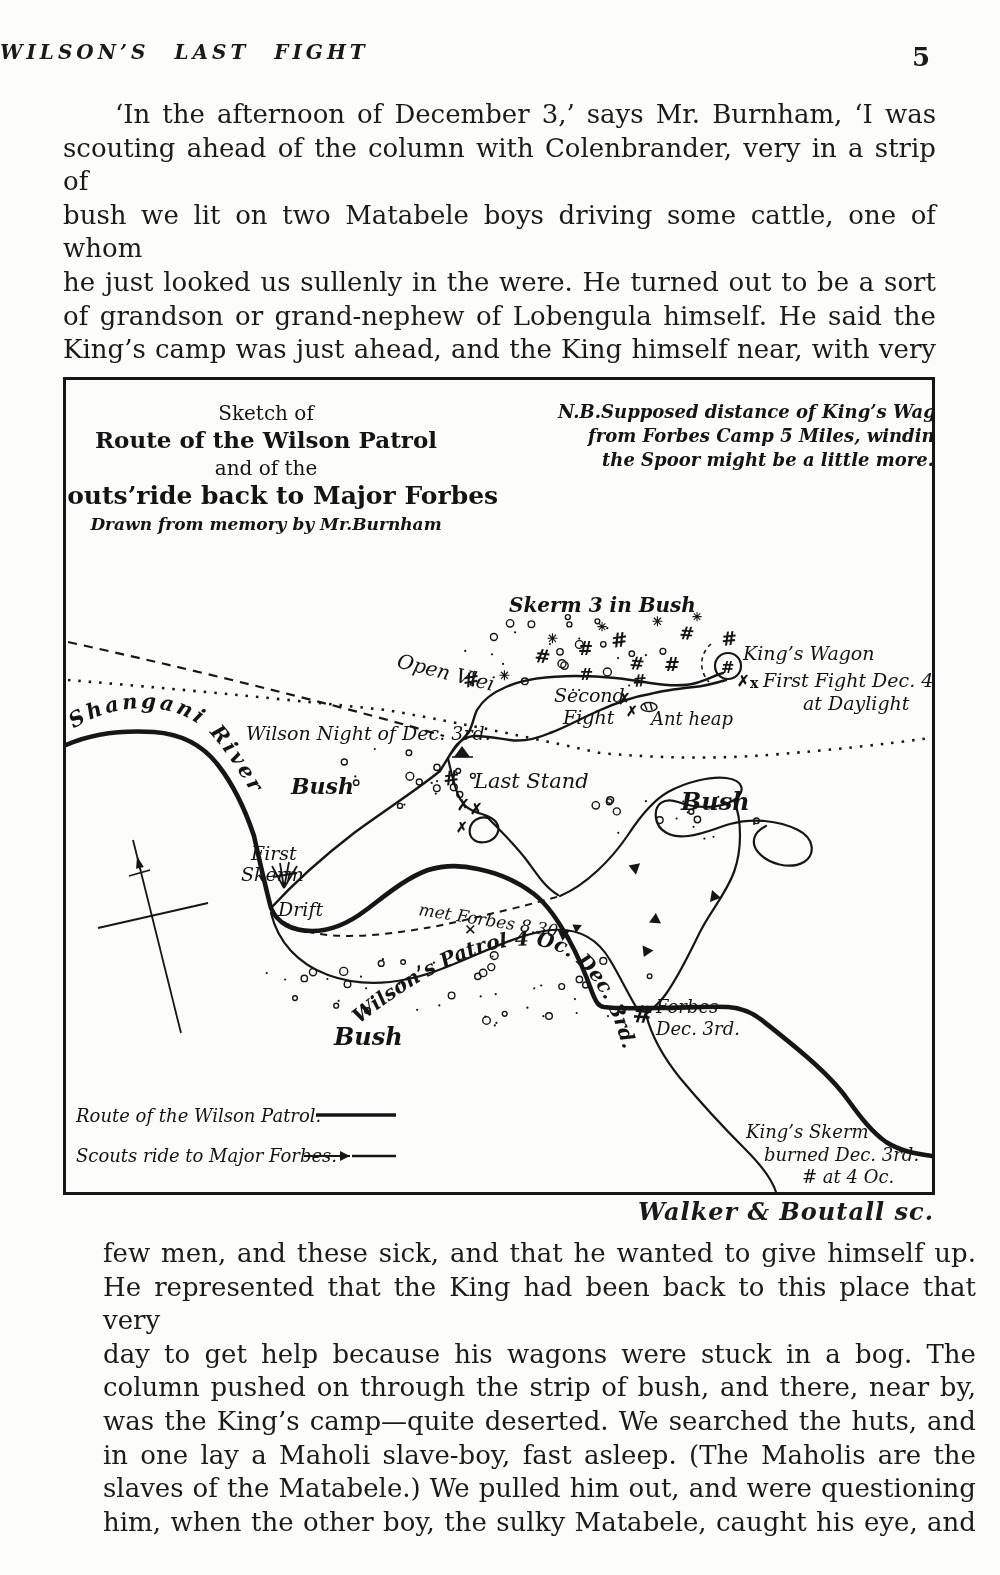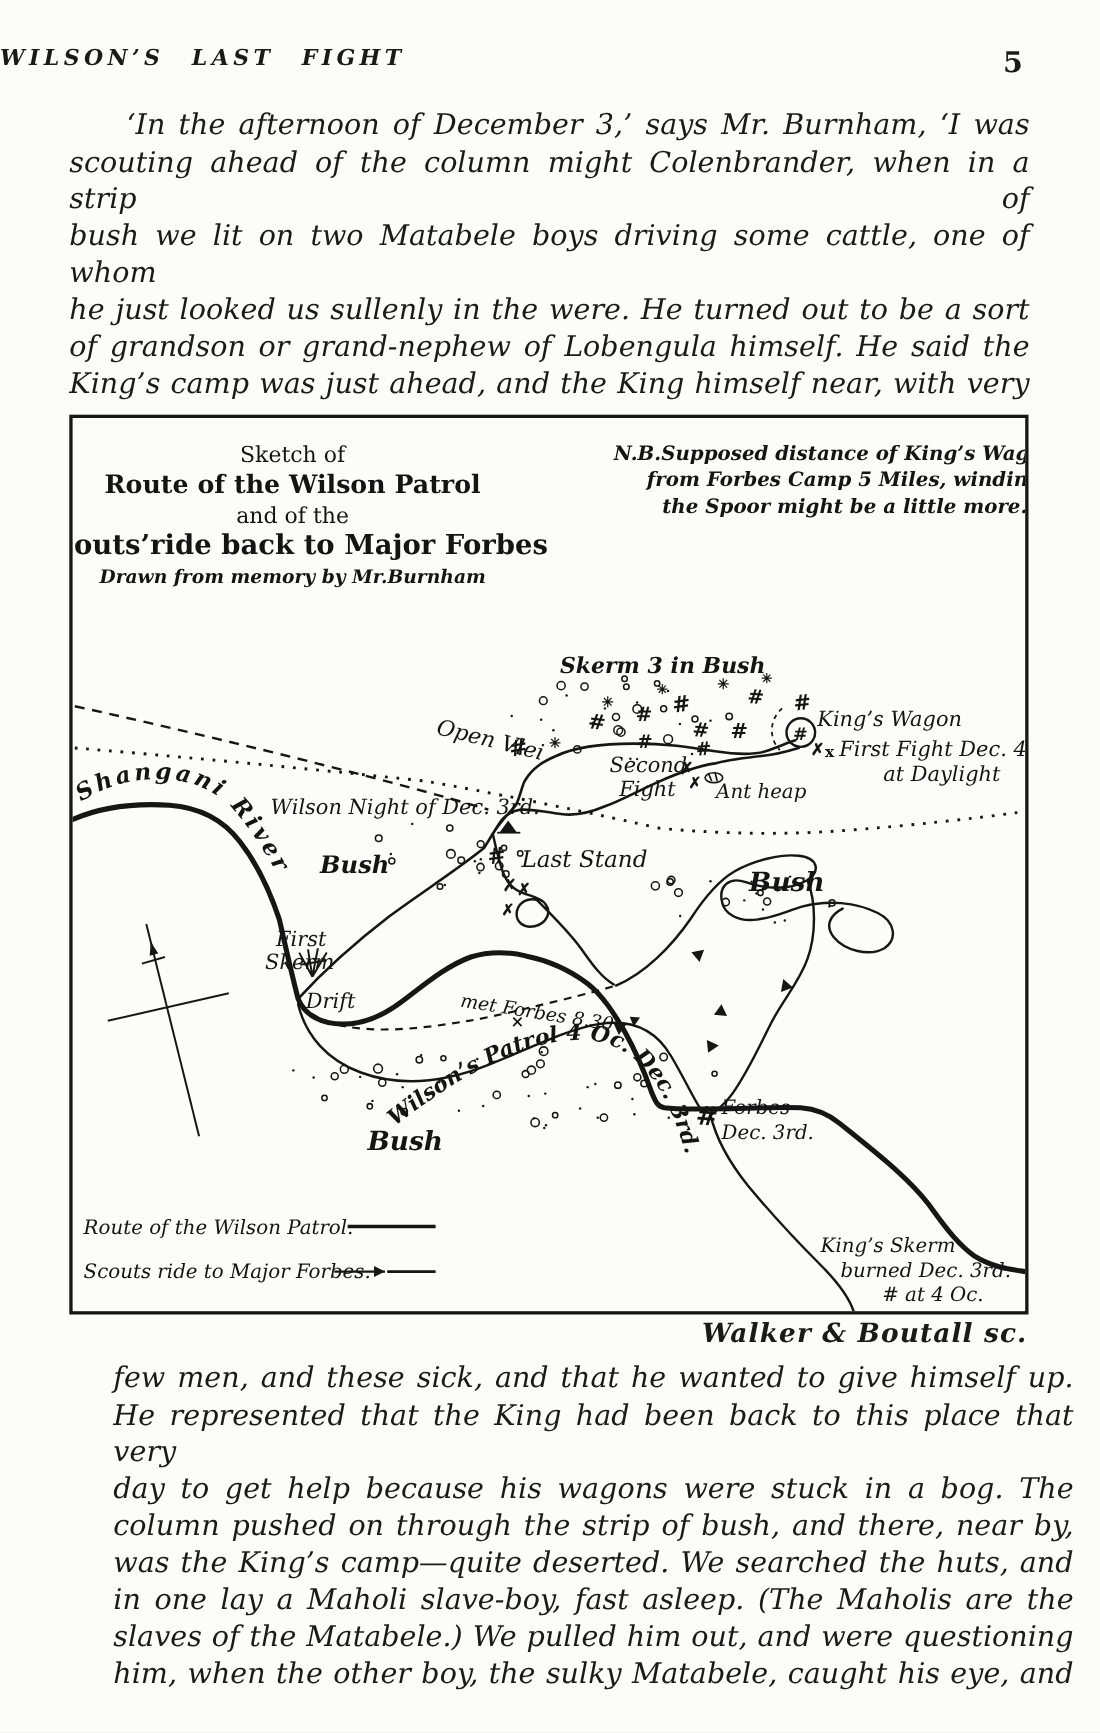--- a/index.html
+++ b/index.html
@@ -6,21 +6,21 @@
   #page{position:relative;width:1000px;height:1575px;background:#fcfcfa;color:#1a1a1a;
         font-family:"DejaVu Serif",serif;overflow:hidden;}
   
   #running-head{position:absolute;top:40px;left:0;width:1000px;text-align:left;
         font-style:italic;font-weight:bold;font-size:20px;letter-spacing:4px;word-spacing:14px;}
   #page-number{position:absolute;top:42px;right:70px;font-weight:bold;font-size:26px;font-style:normal;}
   
   .para{position:absolute;left:63px;width:873px;font-size:26px;line-height:33.6px;}
   #para-top{top:98px;}
   #para-bottom{top:1237px;margin-left:40px;}
-  .pline{text-align:justify;text-align-last:justify;white-space:normal;font-style:italic;}
+  .pline{text-align:justify;text-align-last:justify;white-space:normal;}
   .pline.indent{text-indent:52px;}
   
   #map-box{position:absolute;top:377px;left:63px;width:866px;height:812px;
         border:3px solid #161616;background:#fcfcfa;}
   #map-credit{position:absolute;top:1197px;right:66px;font-style:italic;font-weight:bold;
         font-size:24px;letter-spacing:1px;}
   svg text{font-family:"DejaVu Serif",serif;font-style:italic;fill:#141414;}
   .t-upright{font-style:normal;}
   .t-b{font-weight:bold;}
   .mk{font-style:normal;font-weight:bold;}
@@ -29,21 +29,21 @@
 </head>
 <body>
 
 <div id="page">
 
   <div id="running-head">WILSON’S LAST FIGHT</div>
   <div id="page-number">5</div>
 
   <div id="para-top" class="para">
     <div class="pline indent">‘In the afternoon of December 3,’ says Mr. Burnham, ‘I was</div>
-    <div class="pline">scouting ahead of the column might Colenbrander, when in a strip of</div>
+    <div class="pline">scouting ahead of the column with Colenbrander, very in a strip of</div>
     <div class="pline">bush we lit on two Matabele boys driving some cattle, one of whom</div>
     <div class="pline">he just looked us sullenly in the were.  He turned out to be a sort</div>
     <div class="pline">of grandson or grand-nephew of Lobengula himself.  He said the</div>
     <div class="pline">King’s camp was just ahead, and the King himself near, with very</div>
   </div>
 
   <div id="map-box">
   <svg width="866" height="812" viewBox="0 0 866 812">
     <defs>
       <path id="riverTextPath" d="M 6,350 Q 45,324 92,329 Q 130,334 153,364 Q 170,386 186,414"></path>

